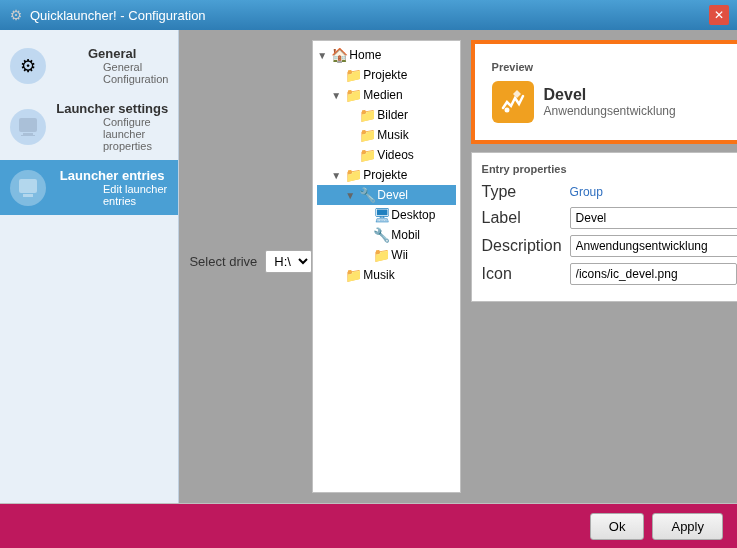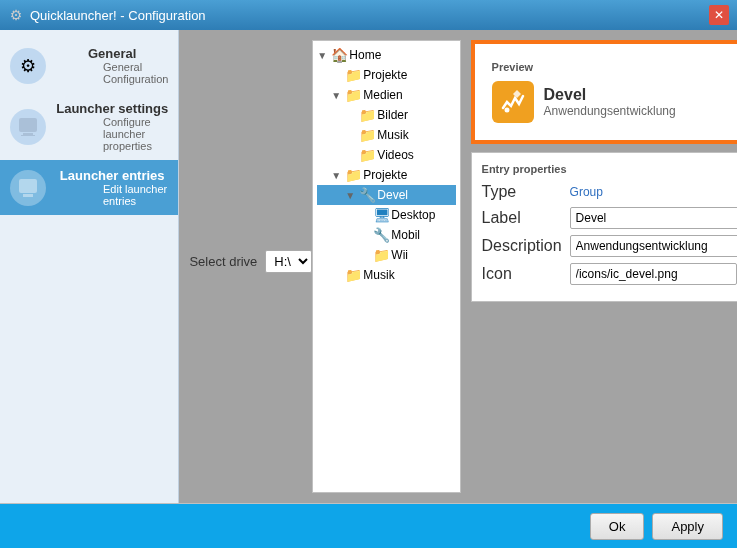--- a/index.html
+++ b/index.html
@@ -266,21 +266,21 @@
       background: #e8e8e8;
       padding: 3px 6px;
       cursor: pointer;
       font-size: 12px;
       border-radius: 2px;
     }
 
     
     .footer {
       height: 45px;
-      background: #0ea5e9;
+      background: #be185d;
       border-top: 1px solid #c0c0c0;
       display: flex;
       align-items: center;
       justify-content: flex-end;
       padding: 0 14px;
       gap: 8px;
     }
     .footer-btn {
       border: 1px solid #aaa;
       background: linear-gradient(to bottom, #f5f5f5, #e0e0e0);

